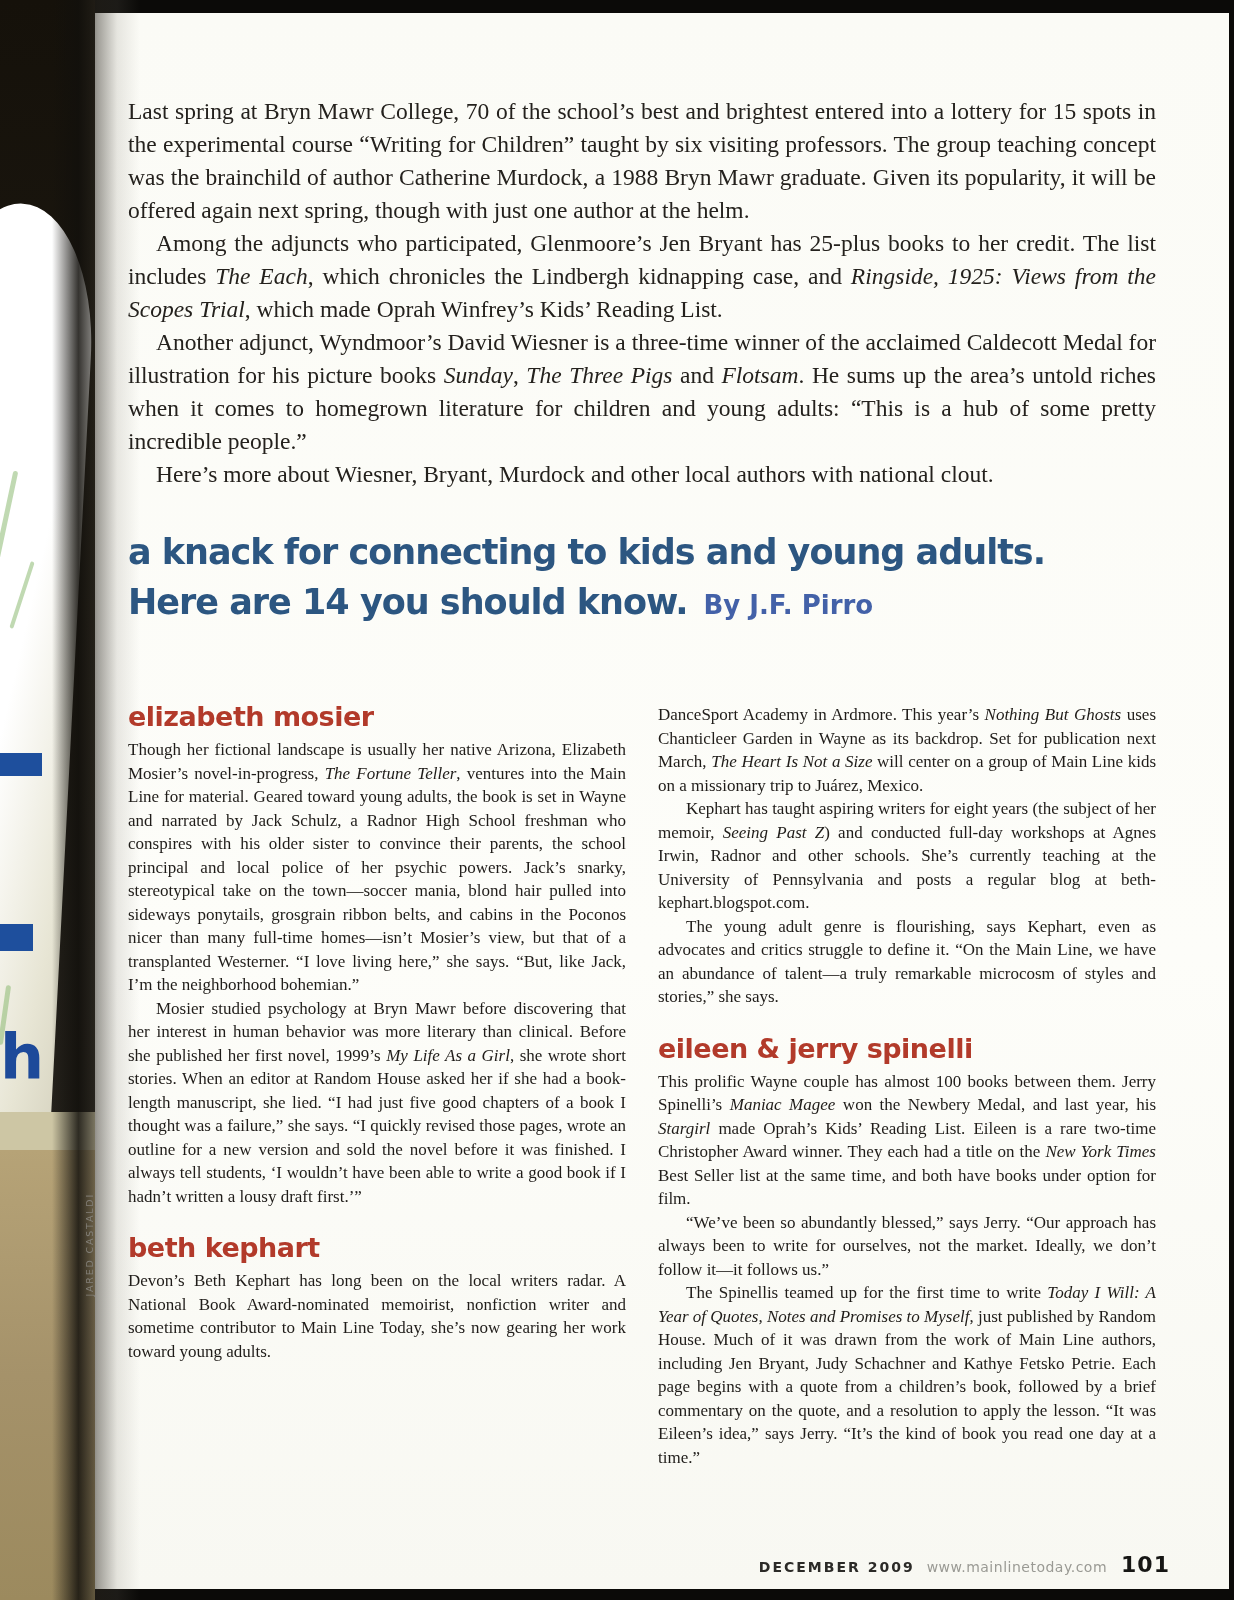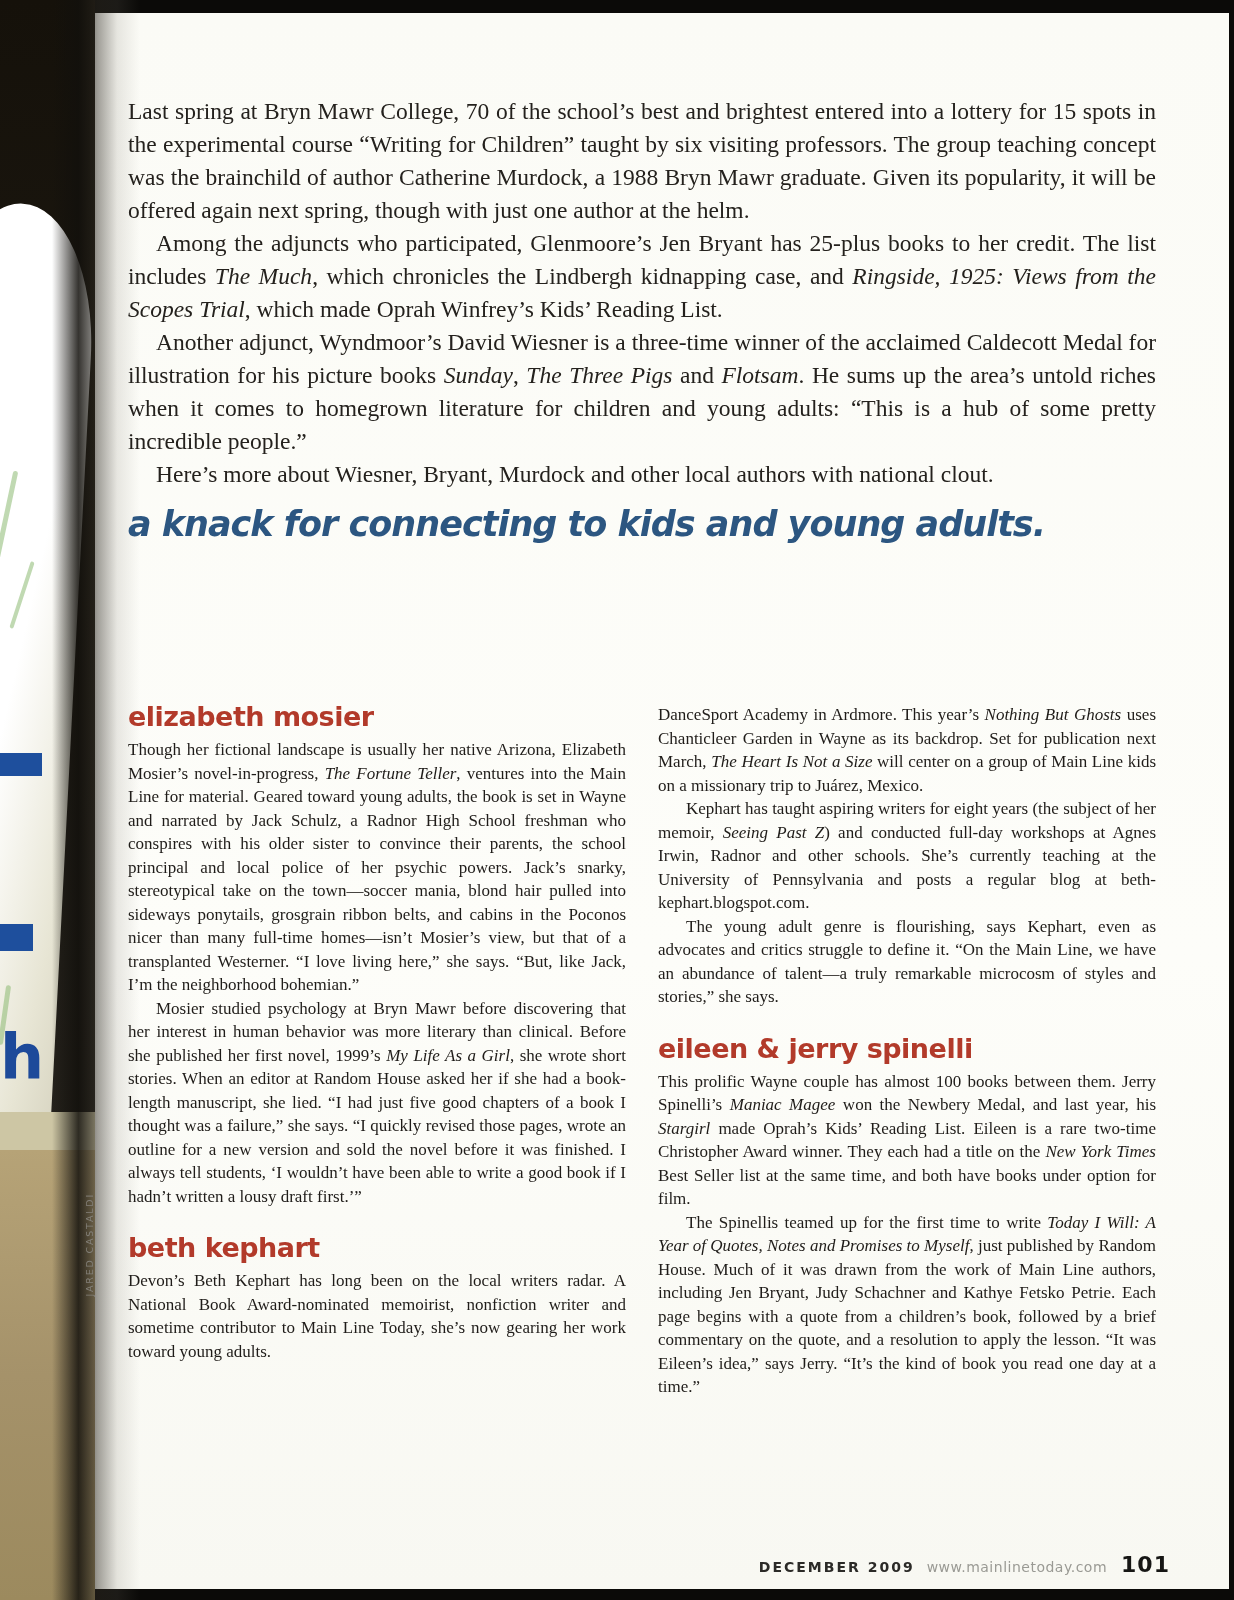--- a/index.html
+++ b/index.html
@@ -59,25 +59,24 @@
 
   .content { position:absolute; left:128px; top:95px; width:1028px; z-index:10; }
 
   
   .intro { font-size:23.5px; line-height:33px; color:#24211d; text-align:justify; }
   .intro p { margin:0; }
   .intro p + p { text-indent:30px; }
 
   
   .headline {
-    position:absolute; left:0; top:404px; width:1028px;
+    position:absolute; left:0; top:432px; width:1028px;
     font-family:"DejaVu Sans", sans-serif; font-weight:bold;
     font-size:35px; line-height:50px; letter-spacing:-1px;
     color:#2c5681;
-    font-style:italic;
   }
   .byline {
     font-size:26px; letter-spacing:0; color:#4361a8; margin-left:16px; font-weight:bold;
   }
 
   
   .columns {
     position:absolute; left:0; top:608px; width:1028px;
     display:flex; gap:32px;
   }
@@ -127,27 +126,28 @@
     <div class="light-band"></div>
     <div class="tan"></div>
   </div>
 
   <div class="gutter-shadow"></div>
 
   <div class="content">
 
     <div class="intro paras">
         <p>Last spring at Bryn Mawr College, 70 of the school’s best and brightest entered into a lottery for 15 spots in the experimental course “Writing for Children” taught by six visiting professors. The group teaching concept was the brainchild of author Catherine Murdock, a 1988 Bryn Mawr graduate. Given its popularity, it will be offered again next spring, though with just one author at the helm.</p>
-        <p>Among the adjuncts who participated, Glenmoore’s Jen Bryant has 25-plus books to her credit. The list includes <i>The Much</i>, which chronicles the Lindbergh kidnapping case, and <i>Ringside, 1925: Views from the Scopes Trial</i>, which made Oprah Winfrey’s Kids’ Reading List.</p>
+        <p>Among the adjuncts who participated, Glenmoore’s Jen Bryant has 25-plus books to her credit. The list includes <i>The Each</i>, which chronicles the Lindbergh kidnapping case, and <i>Ringside, 1925: Views from the Scopes Trial</i>, which made Oprah Winfrey’s Kids’ Reading List.</p>
         <p>Another adjunct, Wyndmoor’s David Wiesner is a three-time winner of the acclaimed Caldecott Medal for illustration for his picture books <i>Sunday</i>, <i>The Three Pigs</i> and <i>Flotsam</i>. He sums up the area’s untold riches when it comes to homegrown literature for children and young adults: “This is a hub of some pretty incredible people.”</p>
         <p>Here’s more about Wiesner, Bryant, Murdock and other local authors with national clout.</p>
       </div>
 
     <div class="headline">
       <div class="hl-line">a knack for connecting to kids and young adults.</div>
+      <div class="hl-line"><span>Here are 14 you should know.</span><span class="byline">By J.F. Pirro</span></div>
     </div>
 
     <div class="columns">
 
       <div class="col">
         <section>
           <h2 class="sec-h">elizabeth mosier</h2>
           <div class="paras">
               <p>Though her fictional landscape is usually her native Arizona, Elizabeth Mosier’s novel-in-progress, <i>The Fortune Teller</i>, ventures into the Main Line for material. Geared toward young adults, the book is set in Wayne and narrated by Jack Schulz, a Radnor High School freshman who conspires with his older sister to convince their parents, the school principal and local police of her psychic powers. Jack’s snarky, stereotypical take on the town—soccer mania, blond hair pulled into sideways ponytails, grosgrain ribbon belts, and cabins in the Poconos nicer than many full-time homes—isn’t Mosier’s view, but that of a transplanted Westerner. “I love living here,” she says. “But, like Jack, I’m the neighborhood bohemian.”</p>
               <p>Mosier studied psychology at Bryn Mawr before discovering that her interest in human behavior was more literary than clinical. Before she published her first novel, 1999’s <i>My Life As a Girl</i>, she wrote short stories. When an editor at Random House asked her if she had a book-length manuscript, she lied. “I had just five good chapters of a book I thought was a failure,” she says. “I quickly revised those pages, wrote an outline for a new version and sold the novel before it was finished. I always tell students, ‘I wouldn’t have been able to write a good book if I hadn’t written a lousy draft first.’”</p>
@@ -164,20 +164,21 @@
       <div class="col">
         <div class="paras">
             <p>DanceSport Academy in Ardmore. This year’s <i>Nothing But Ghosts</i> uses Chanticleer Garden in Wayne as its backdrop. Set for publication next March, <i>The Heart Is Not a Size</i> will center on a group of Main Line kids on a missionary trip to Juárez, Mexico.</p>
             <p>Kephart has taught aspiring writers for eight years (the subject of her memoir, <i>Seeing Past Z</i>) and conducted full-day workshops at Agnes Irwin, Radnor and other schools. She’s currently teaching at the University of Pennsylvania and posts a regular blog at beth-kephart.blogspot.com.</p>
             <p>The young adult genre is flourishing, says Kephart, even as advocates and critics struggle to define it. “On the Main Line, we have an abundance of talent—a truly remarkable microcosm of styles and stories,” she says.</p>
           </div>
         <section class="later">
           <h2 class="sec-h">eileen &amp; jerry spinelli</h2>
           <div class="paras">
               <p>This prolific Wayne couple has almost 100 books between them. Jerry Spinelli’s <i>Maniac Magee</i> won the Newbery Medal, and last year, his <i>Stargirl</i> made Oprah’s Kids’ Reading List. Eileen is a rare two-time Christopher Award winner. They each had a title on the <i>New York Times</i> Best Seller list at the same time, and both have books under option for film.</p>
+              <p>“We’ve been so abundantly blessed,” says Jerry. “Our approach has always been to write for ourselves, not the market. Ideally, we don’t follow it—it follows us.”</p>
               <p>The Spinellis teamed up for the first time to write <i>Today I Will: A Year of Quotes, Notes and Promises to Myself</i>, just published by Random House. Much of it was drawn from the work of Main Line authors, including Jen Bryant, Judy Schachner and Kathye Fetsko Petrie. Each page begins with a quote from a children’s book, followed by a brief commentary on the quote, and a resolution to apply the lesson. “It was Eileen’s idea,” says Jerry. “It’s the kind of book you read one day at a time.”</p>
             </div>
         </section>
       </div>
 
     </div>
   </div>
 
   <div class="credit">JARED CASTALDI</div>
 

